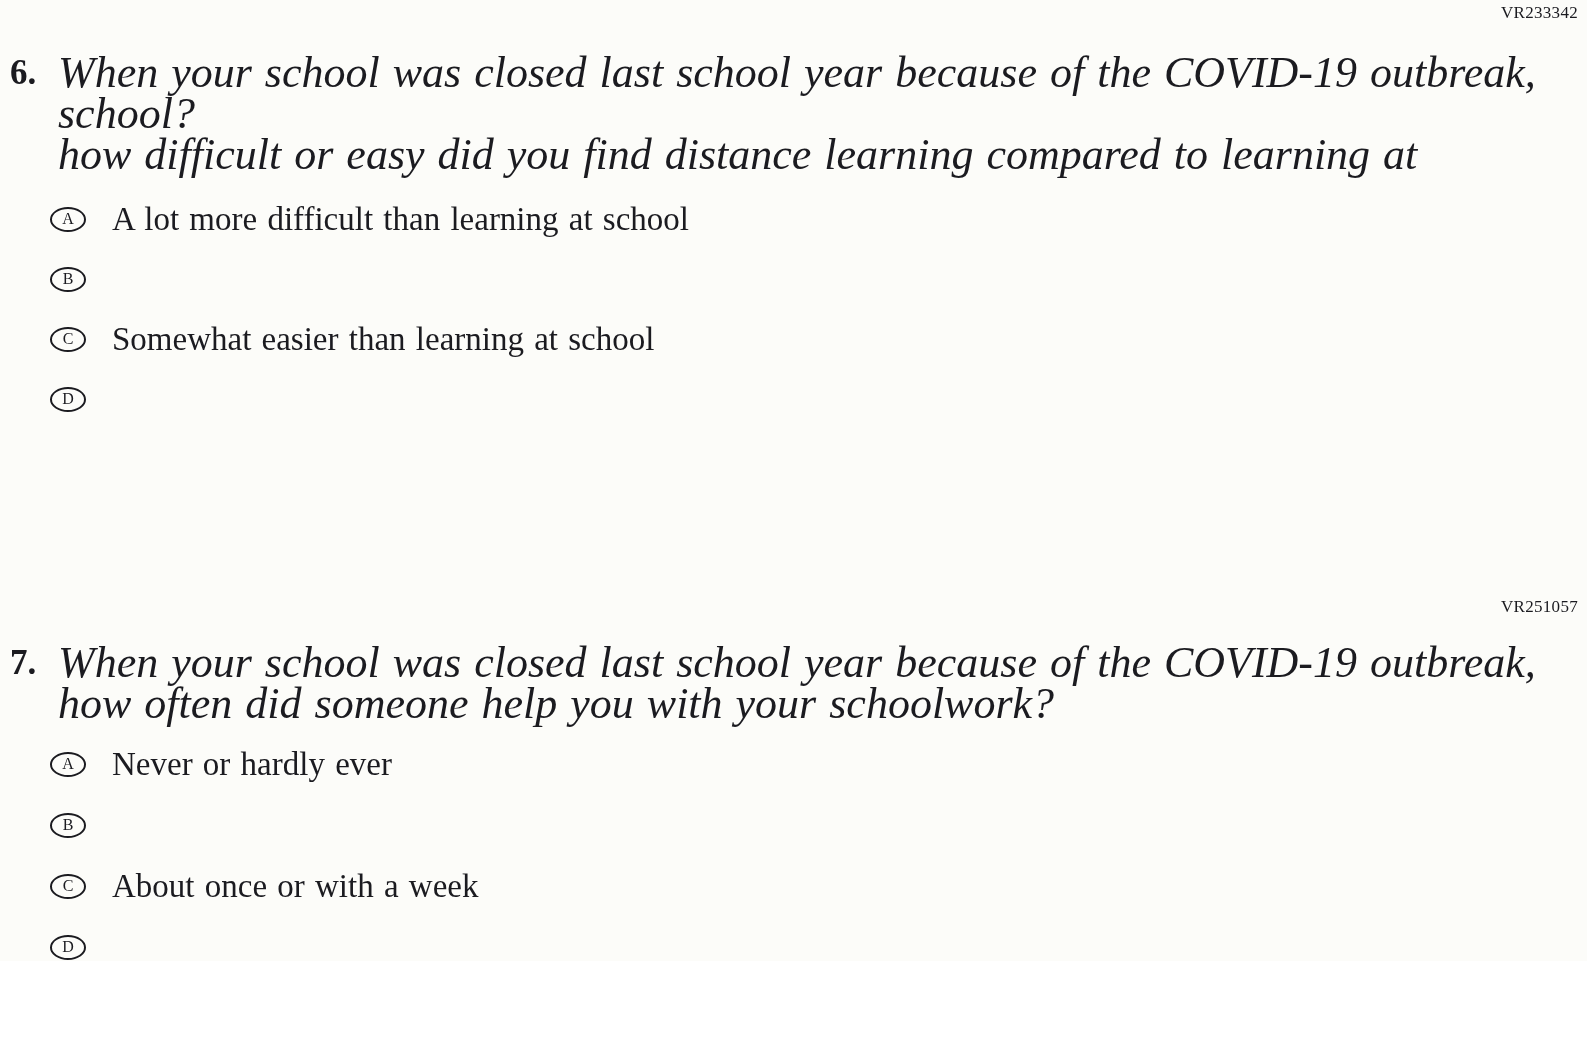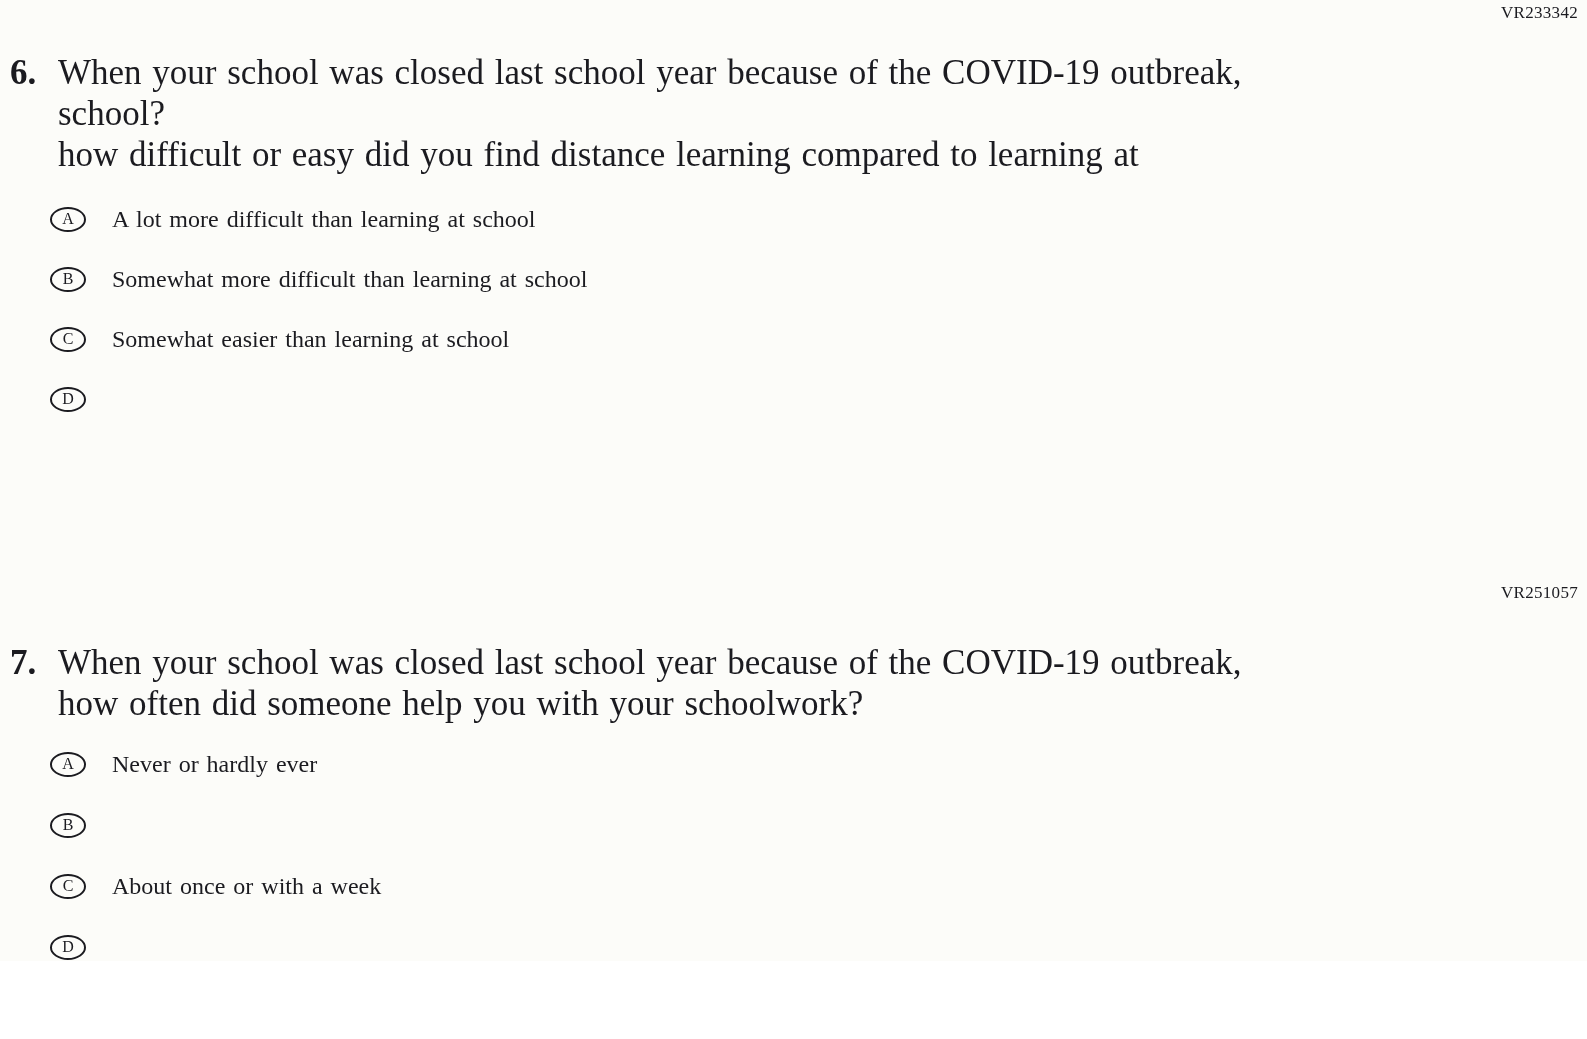--- a/index.html
+++ b/index.html
@@ -14,33 +14,33 @@
     font-family: "Liberation Serif", serif;
   }
   .code {
     position: absolute;
     right: 9px;
     font-size: 17px;
     letter-spacing: 0.3px;
     white-space: nowrap;
   }
   .code-1 { top: 3px; }
-  .code-2 { top: 583px; }
+  .code-2 { top: 597px; }
   .question { position: absolute; left: 10px; right: 0; }
   .q6 { top: 52px; }
   .q7 { top: 642px; }
   .q-row { display: flex; }
   .q-number {
     flex: 0 0 48px;
     width: 48px;
     font-weight: bold;
     font-size: 35px;
     line-height: 41px;
   }
-  .q-text { font-size: 35px; line-height: 41px; word-spacing: 2px; }
+  .q-text { font-size: 44px; line-height: 41px; word-spacing: 2px; font-style: italic; }
   .q-line { white-space: nowrap; }
   .options { margin-left: 40px; }
   .q6 .options { margin-top: 24px; }
   .q7 .options { margin-top: 20px; }
   .option {
     display: flex;
     align-items: center;
     height: 40px;
     margin-bottom: 20px;
   }
@@ -55,21 +55,21 @@
     align-items: center;
     justify-content: center;
   }
   .bubble-letter {
     font-size: 16px;
     line-height: 1;
     font-family: "Liberation Serif", serif;
   }
   .option-text {
     margin-left: 26px;
-    font-size: 24px;
+    font-size: 33px;
     line-height: 40px;
     word-spacing: 2px;
     white-space: nowrap;
   }
 </style>
 </head>
 <body>
 
 <div class="page" style="background: rgb(252, 252, 249); color: rgb(27, 27, 32);">
 
@@ -88,21 +88,20 @@
       <div class="option">
         <span class="bubble">
             <span class="bubble-letter">A</span>
           </span>
         <span class="option-text">A lot more difficult than learning at school</span>
       </div>
       <div class="option">
         <span class="bubble">
             <span class="bubble-letter">B</span>
           </span>
-        <span class="option-text">Somewhat more difficult than learning at school</span>
       </div>
       <div class="option">
         <span class="bubble">
             <span class="bubble-letter">C</span>
           </span>
         <span class="option-text">Somewhat easier than learning at school</span>
       </div>
       <div class="option">
         <span class="bubble">
             <span class="bubble-letter">D</span>

